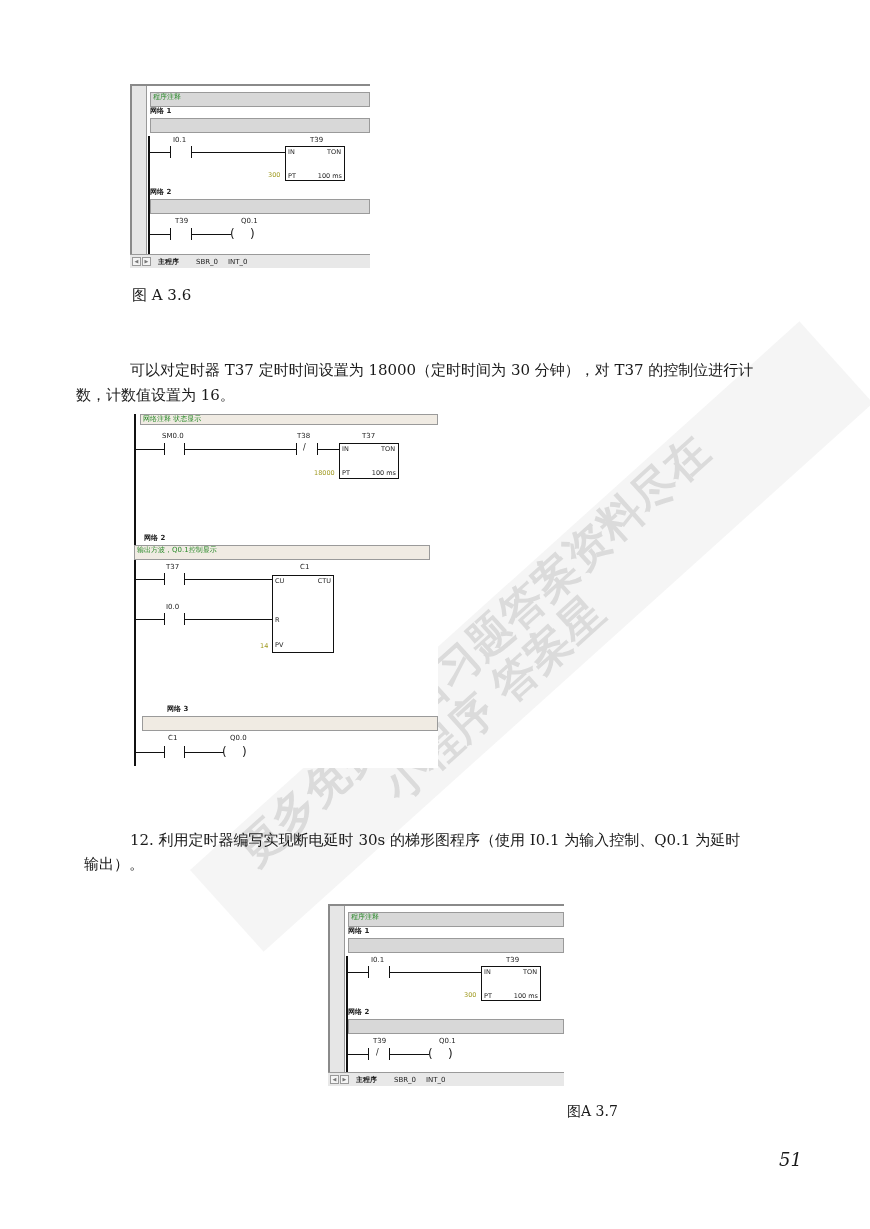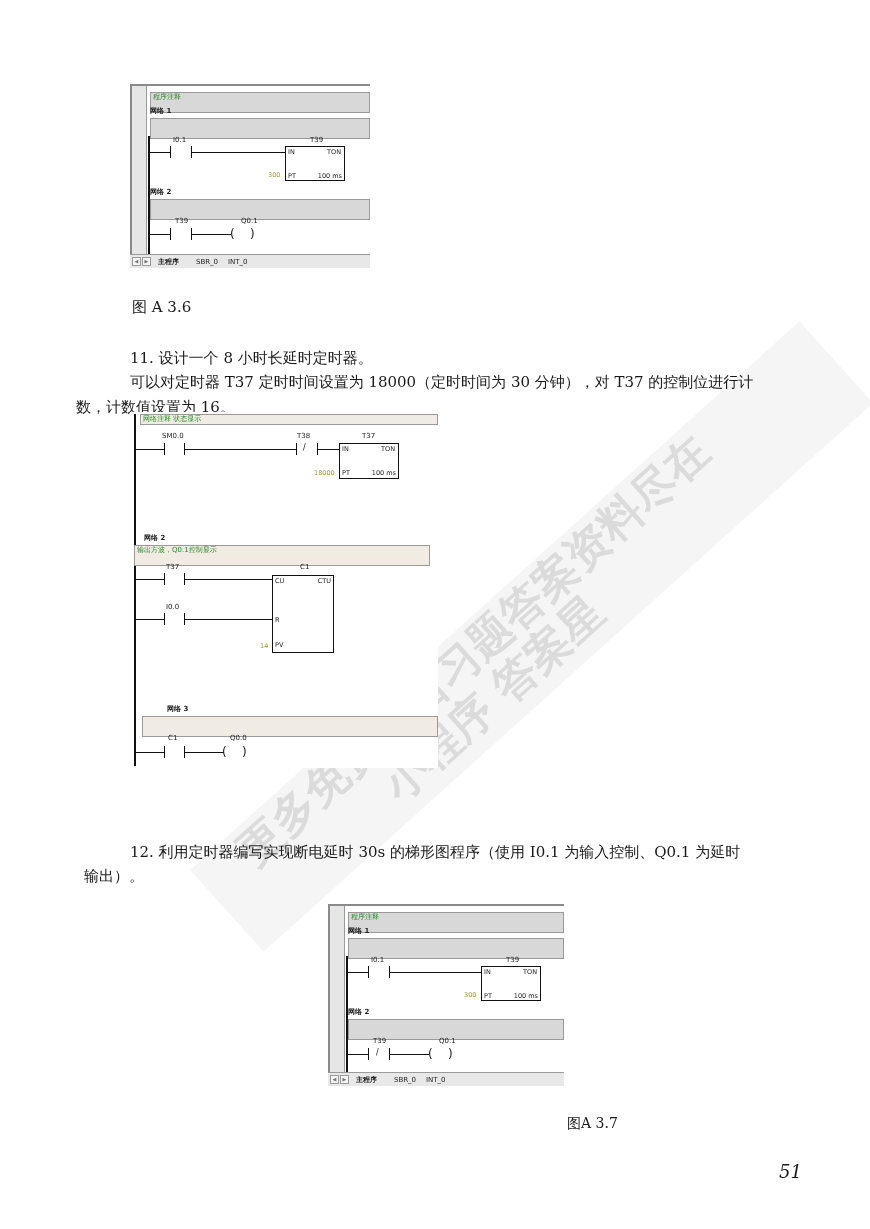--- a/index.html
+++ b/index.html
@@ -1,28 +1,28 @@
 <!DOCTYPE html>
 <html><head>
 <meta charset="utf-8">
 <style>
   * { box-sizing: border-box; margin: 0; padding: 0; }
   body { width: 870px; height: 1229px; background: #ffffff; position: relative; overflow: hidden;
          font-family: "DejaVu Serif", "Liberation Serif", serif; color: #1a1a1a; }
   .page { position: absolute; left: 0; top: 0; width: 870px; height: 1229px; }
 
-  .text { position: absolute; font-size: 15px; line-height: 20px; white-space: nowrap; font-family: "DejaVu Serif", "Liberation Serif", serif; margin-top: 12px; }
+  .text { position: absolute; font-size: 15px; line-height: 20px; white-space: nowrap; font-family: "DejaVu Serif", "Liberation Serif", serif; }
 
   
   .ladder { position: absolute; background: #ffffff; font-family: "DejaVu Sans", "Liberation Sans", sans-serif; font-size: 7px; color: #222; }
   .ladder .frame-top { position: absolute; left: 0; right: 0; top: 0; height: 2px; background: #8a8a8a; }
   .ladder .frame-left { position: absolute; left: 0; top: 0; bottom: 0; width: 2px; background: #8a8a8a; }
   .ladder .gutter { position: absolute; left: 2px; top: 2px; bottom: 14px; width: 15px; background: #e6e6e6; border-right: 1px solid #9a9a9a; }
   .ladder .rail { position: absolute; width: 2px; background: #111; }
-  .ladder .cmt { position: absolute; height: 21px; background: #d8d8d8; border: 1px solid #9a9a9a; color: #2a8a2a; font-size: 7px; line-height: 9px; padding-left: 2px; }
+  .ladder .cmt { position: absolute; height: 15px; background: #d8d8d8; border: 1px solid #9a9a9a; color: #2a8a2a; font-size: 7px; line-height: 9px; padding-left: 2px; }
   .ladder .cmt.tan { background: #f0ebe3; }
   .ladder .net { position: absolute; font-weight: bold; font-size: 7px; }
   .ladder .wire { position: absolute; height: 1px; background: #111; }
   .ladder .contact-bar { position: absolute; width: 1px; height: 12px; background: #111; }
   .ladder .lbl { position: absolute; font-size: 7px; }
   .ladder .box { position: absolute; border: 1px solid #111; background: #fff; }
   .ladder .box span { position: absolute; font-size: 6.5px; }
   .ladder .pv { position: absolute; font-size: 6.5px; color: #a09a20; }
   .ladder .coil { position: absolute; font-size: 12px; line-height: 12px; }
   .ladder .slash { position: absolute; font-size: 8px; }
@@ -80,21 +80,20 @@
       <div class="nav" style="left:2px;">◀</div>
       <div class="nav" style="left:12px;">▶</div>
       <div class="tab active" style="left:28px;">主程序</div>
       <div class="tab" style="left:66px;">SBR_0</div>
       <div class="tab" style="left:98px;">INT_0</div>
     </div>
   </div>
 
   <div class="text" style="left:132px; top:285px;">图 A 3.6</div>
 
-  <div class="text" style="left:130px; top:336px;">11. 设计一个 8 小时长延时定时器。</div>
   <div class="text" style="left:130px; top:360px;">可以对定时器 T37 定时时间设置为 18000（定时时间为 30 分钟），对 T37 的控制位进行计</div>
   <div class="text" style="left:76px; top:385px;">数，计数值设置为 16。</div>
 
   <div class="ladder" style="left:130px; top:412px; width:308px; height:356px;">
     <div class="rail" style="left:4px; top:2px; height:352px;"></div>
     <div class="cmt tan" style="left:10px; top:2px; width:298px; height:11px;">网络注释 状态显示</div>
 
     <div class="lbl" style="left:32px; top:20px;">SM0.0</div>
     <div class="wire" style="left:4px; top:37px; width:30px;"></div>
     <div class="contact-bar" style="left:34px; top:31px;"></div>

